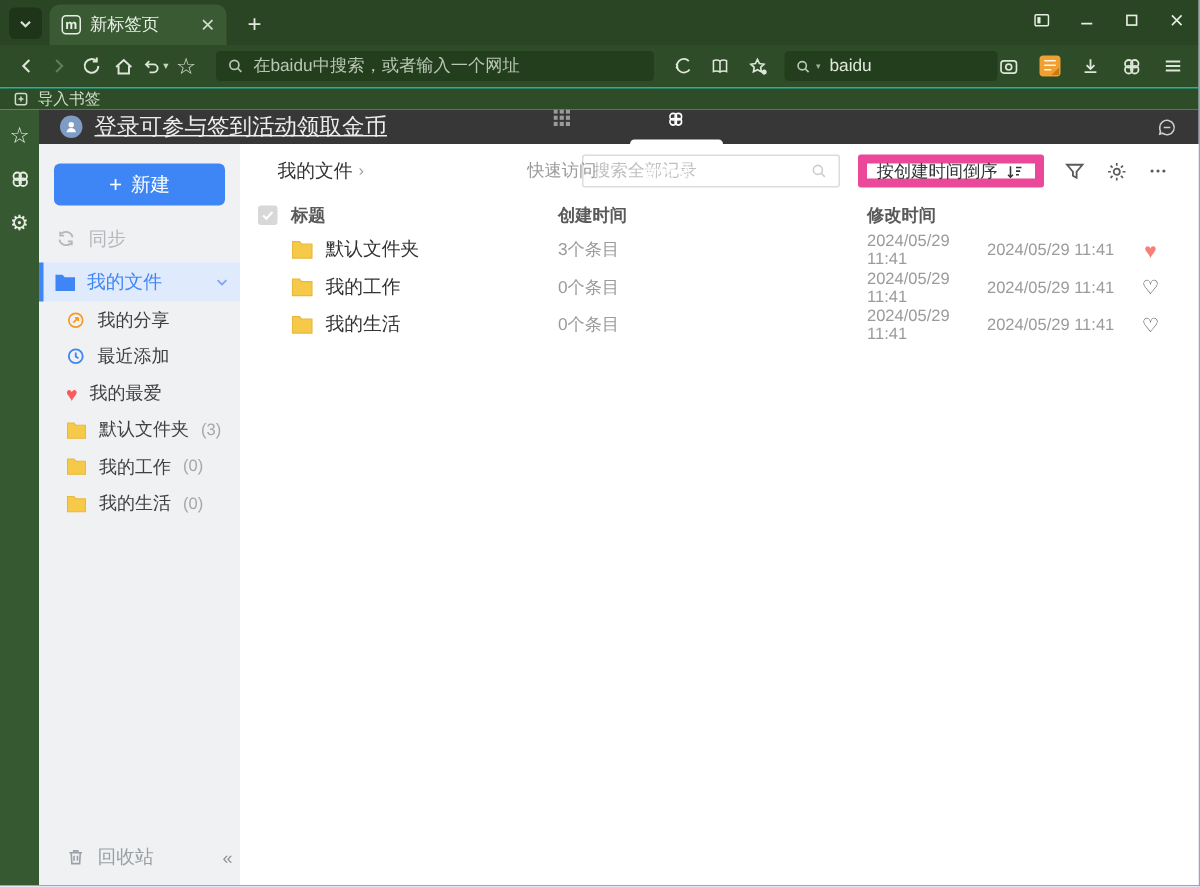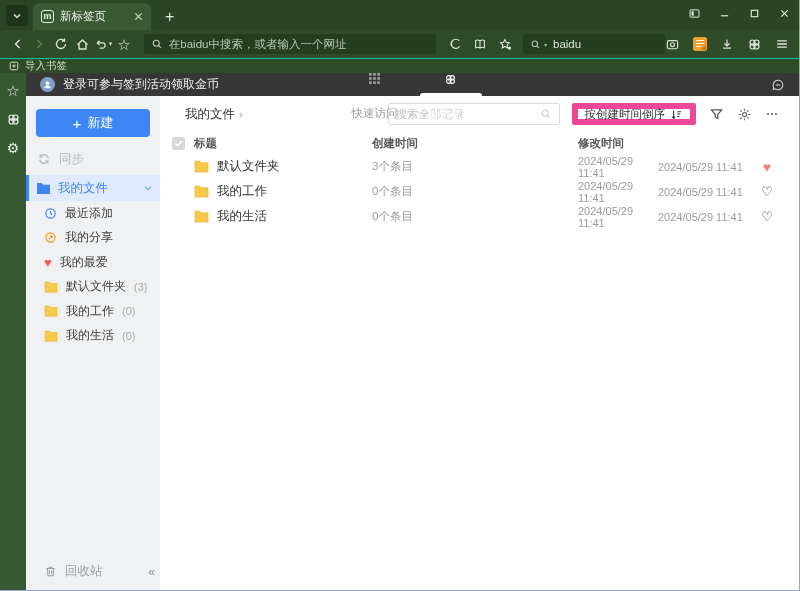--- a/index.html
+++ b/index.html
@@ -67,21 +67,21 @@
   .rail { width:26px; background:#375931; display:flex; flex-direction:column; align-items:center;
     padding-top:9px; gap:13px; color:#e8eee6; flex:none; }
   .rail .ric { width:16px; height:16px; display:flex; align-items:center; justify-content:center; }
   .rail .star-glyph { font-size:15px; }
   .rail .gear-glyph { font-size:14px; line-height:14px; }
 
   .app { flex:1; display:flex; flex-direction:column; min-width:0; }
   .app-header { height:23px; background:#373737; display:flex; align-items:center; position:relative; flex:none; }
   .avatar { width:15px; height:15px; border-radius:50%; background:#7f9cc4; margin-left:14px;
     display:flex; align-items:center; justify-content:center; flex:none; }
-  .login-text { color:#ededed; font-size:12px; margin-left:8px; white-space:nowrap; }
+  .login-text { color:#ededed; font-size:15px; margin-left:8px; white-space:nowrap;text-decoration:underline; }
   .app-tabs { position:absolute; left:50%; top:0; height:100%; transform:translateX(-50%);
     display:flex; gap:30px; }
   .app-tab { display:flex; gap:22px; font-size:11.5px; height:100%; position:relative;flex-direction:column; }
   .app-tab.inactive { color:#9a9a9a; }
   .app-tab.active { color:#fff; }
   .tab-indicator { position:absolute; left:-8px; right:-8px; bottom:0; height:3px;
     background:#fff; border-radius:3px 3px 0 0; }
   .chat-ic { margin-left:auto; margin-right:14px; color:#cfcfcf; }
 
   .app-body { flex:1; display:flex; min-height:0; }
@@ -407,36 +407,36 @@
             <span>我的文件</span>
             <span class="chev ic">
               <svg width="10" height="10" viewBox="0 0 12 12" fill="none" stroke="currentColor" stroke-width="1.4">
                   <path d="M2.5 4.5 6 8l3.5-3.5"></path>
                 </svg>
             </span>
           </div>
 
           <div class="side-item">
             <span class="ic">
+              <svg width="13" height="13" viewBox="0 0 16 16" fill="none" stroke="#f59a23" stroke-width="1.4">
+                  <circle cx="8" cy="8" r="5.7"></circle>
+                  <path d="M6 10l4-4M10 6H7.4M10 6v2.6"></path>
+                </svg>
+            </span>
+            <span>我的分享</span>
+            <span class="cnt"></span>
+          </div>
+          <div class="side-item">
+            <span class="ic">
               <svg width="13" height="13" viewBox="0 0 16 16" fill="none" stroke="#3e86f5" stroke-width="1.5">
                   <circle cx="8" cy="8" r="5.7"></circle>
                   <path d="M8 5v3.3l2.2 1.3"></path>
                 </svg>
             </span>
             <span>最近添加</span>
-            <span class="cnt"></span>
-          </div>
-          <div class="side-item">
-            <span class="ic">
-              <svg width="13" height="13" viewBox="0 0 16 16" fill="none" stroke="#f59a23" stroke-width="1.4">
-                  <circle cx="8" cy="8" r="5.7"></circle>
-                  <path d="M6 10l4-4M10 6H7.4M10 6v2.6"></path>
-                </svg>
-            </span>
-            <span>我的分享</span>
             <span class="cnt"></span>
           </div>
           <div class="side-item">
             <span class="heart-glyph">♥</span>
             <span>我的最爱</span>
             <span class="cnt"></span>
           </div>
           <div class="side-item">
             <span class="ic folder-svg">
               <svg width="14" height="12" viewBox="0 0 16 14">

